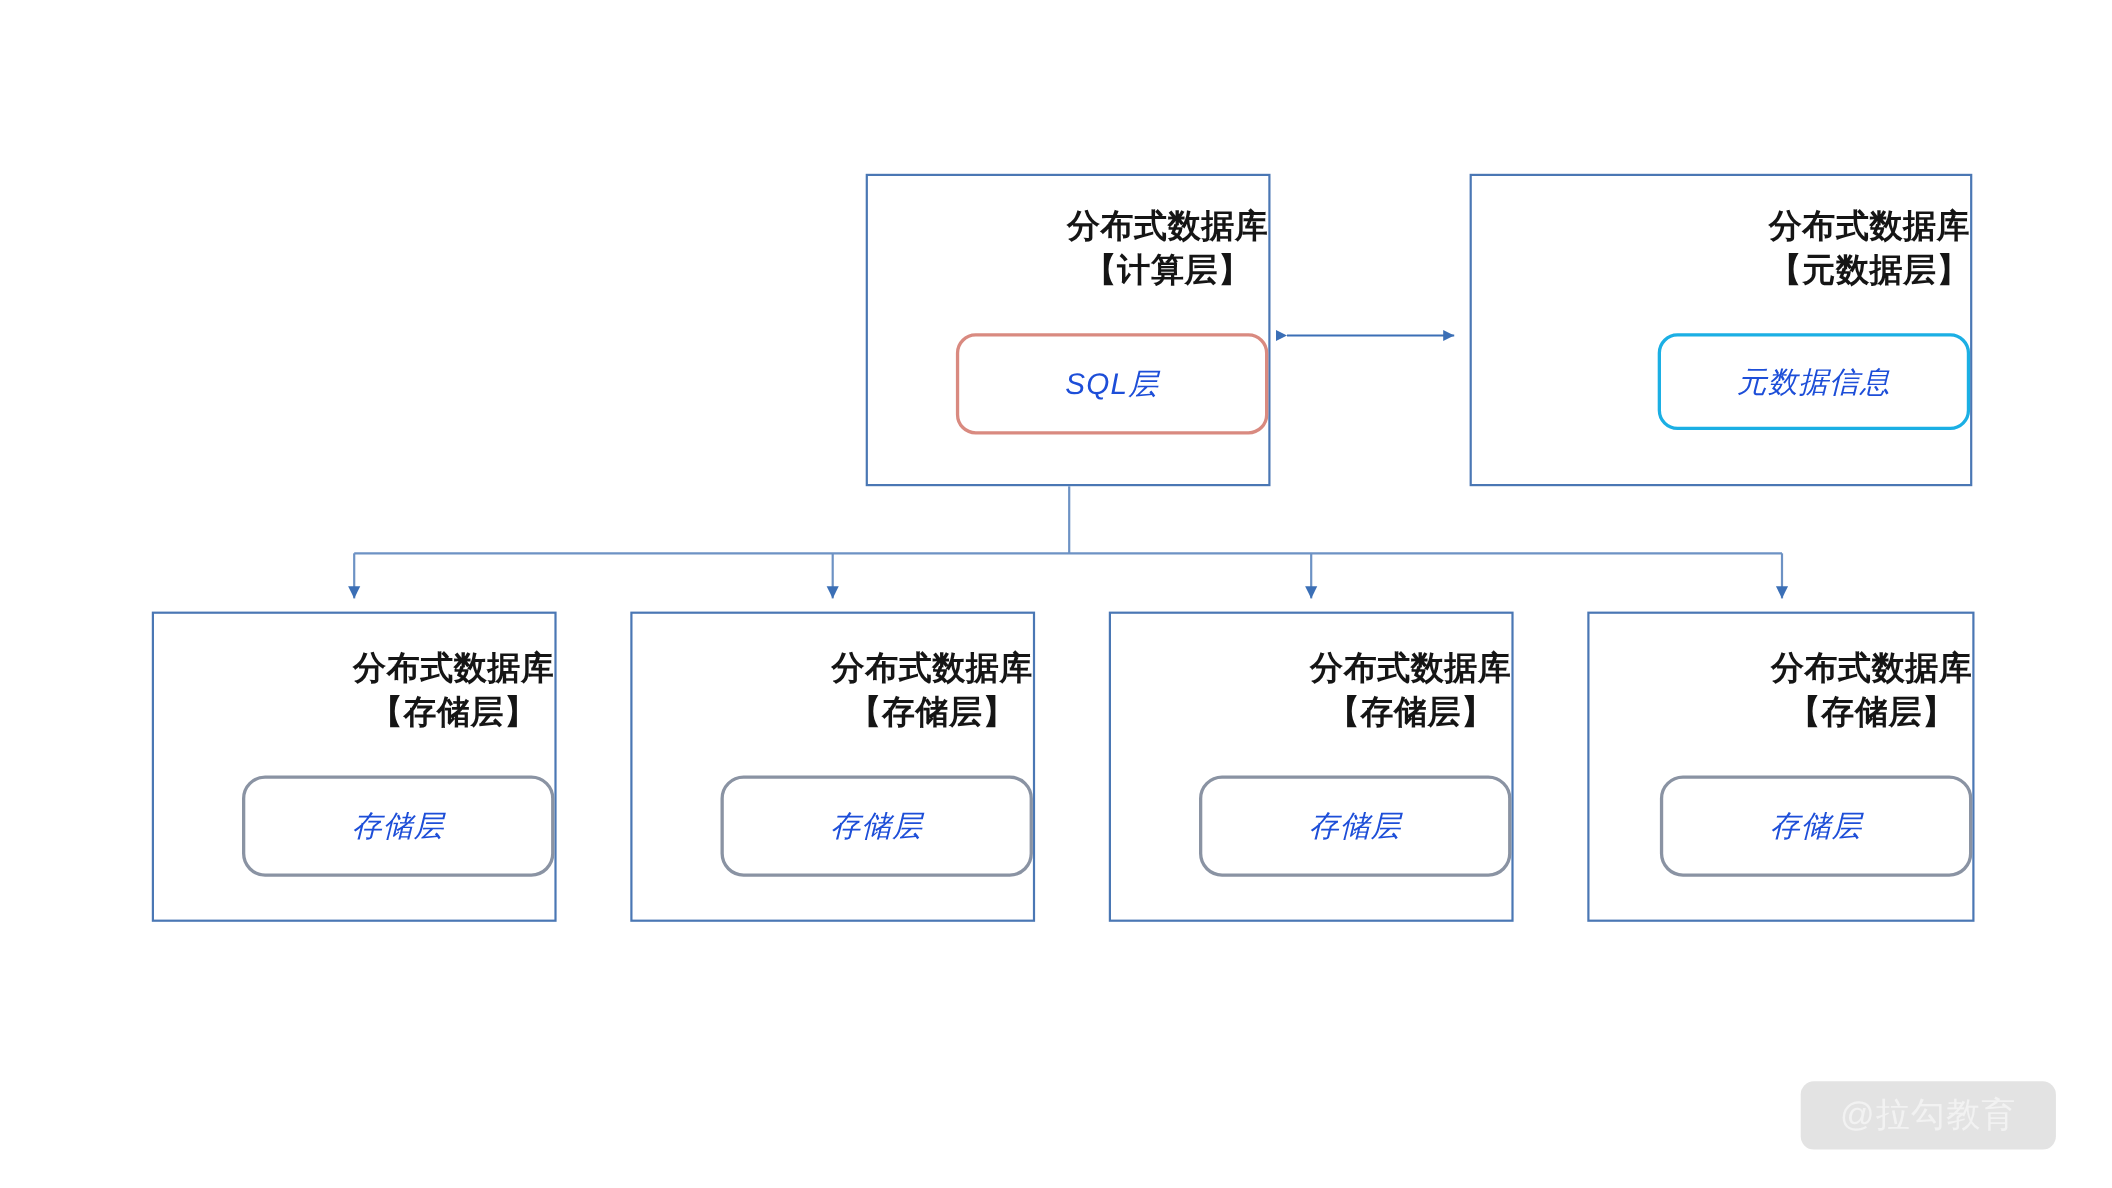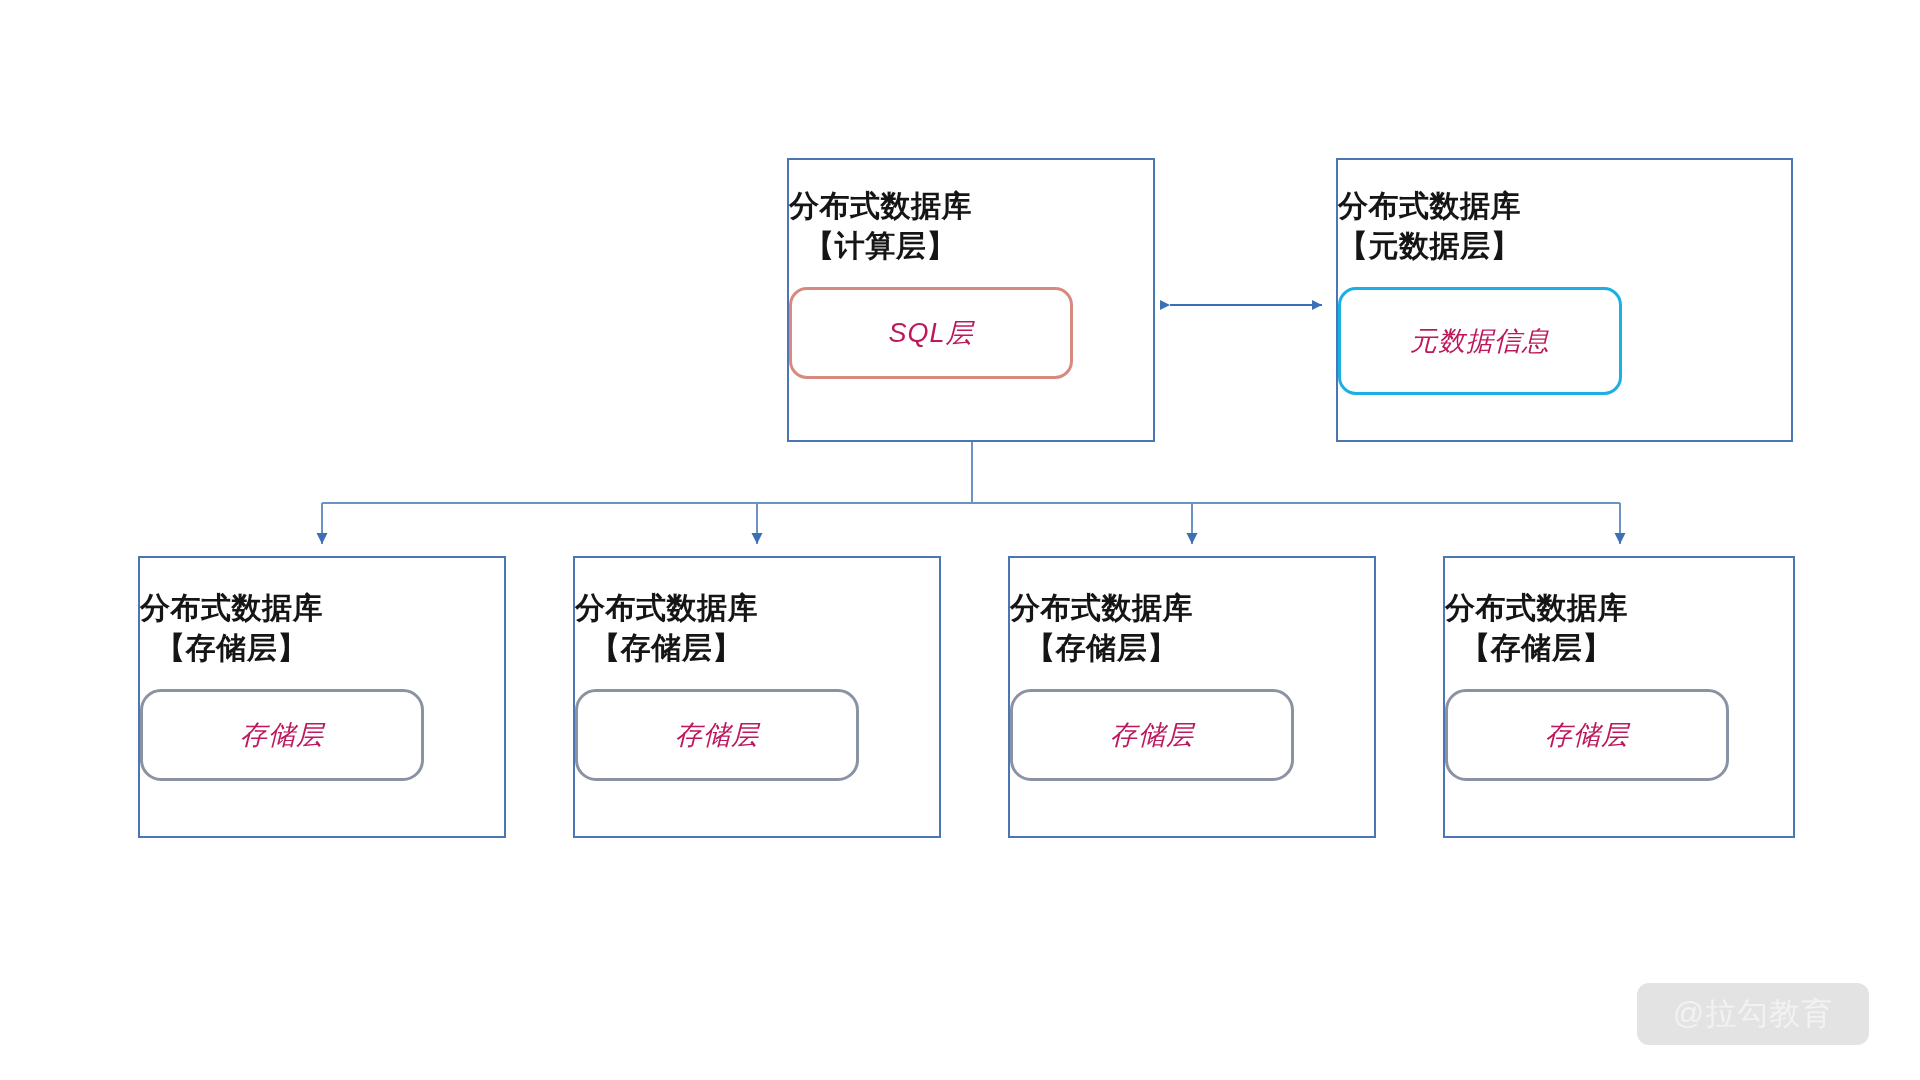--- a/index.html
+++ b/index.html
@@ -27,22 +27,23 @@
     pointer-events: none;
   }
   
   .node-box {
     position: absolute;
     box-sizing: border-box;
     background: #ffffff;
     border: 2px solid #4a77b4;
     display: flex;
     flex-direction: column;
-    align-items: flex-start;
+    align-items: flex-end;
     justify-content: flex-start;
+    gap: 16px;
   }
   .node-title {
     margin-top: 26px;
     text-align: center;
     font-size: 30px;
     font-weight: bold;
     line-height: 1.32;
     color: #151515;
     letter-spacing: 0.5px;
     white-space: pre-line;
@@ -50,21 +51,21 @@
   .node-pill {
     box-sizing: border-box;
     display: flex;
     align-items: center;
     justify-content: center;
     border-radius: 18px;
     border: 3px solid #8a93a3;
     background: #ffffff;
     font-size: 27px;
     font-style: italic;
-    color: #be185d;
+    color: #1d4ed8;
     letter-spacing: 1px;
   }
   
   #box-compute {
     left: 787px;
     top: 158px;
     width: 368px;
     height: 284px;
   }
   #box-compute .node-pill {
@@ -75,21 +76,21 @@
   }
   
   #box-metadata {
     left: 1336px;
     top: 158px;
     width: 457px;
     height: 284px;
   }
   #box-metadata .node-pill {
     width: 284px;
-    height: 108px;
+    height: 88px;
     margin-top: 22px;
     border-color: #1bafe4;
   }
   
   .box-storage {
     top: 556px;
     width: 368px;
     height: 282px;
   }
   .box-storage .node-title {

